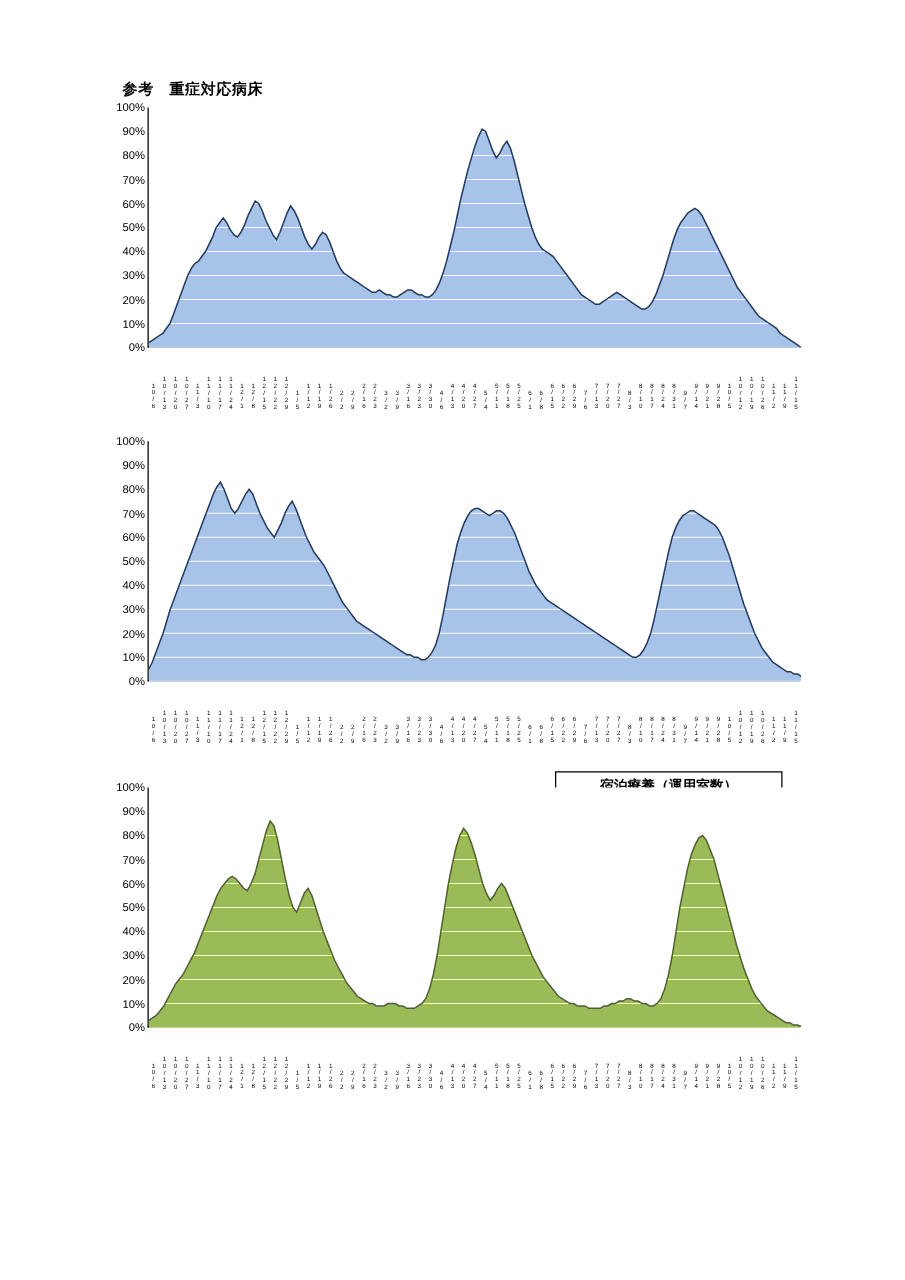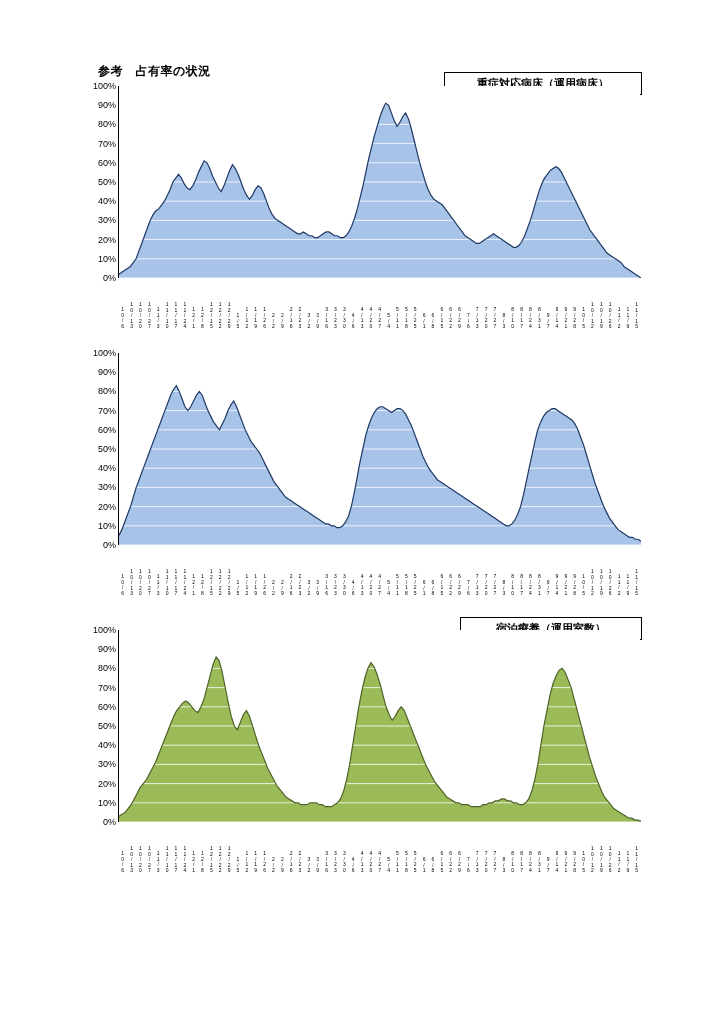--- a/index.html
+++ b/index.html
@@ -64,24 +64,23 @@
     letter-spacing:-0.5px;
     white-space:nowrap;
     transform:translateX(-50%);
   }
 </style>
 </head>
 <body>
 
 <div class="page">
 
-  <div class="page-title">参考　占有率の状況</div>
+  <div class="page-title">参考　重症対応病床</div>
 
   <div class="chart-block" id="block1">
-    <div class="chart-label" style="left:444px;top:-6px;width:176px;">重症対応病床（運用病床）</div>
     <div class="callout" style="left:527px;top:32px;width:93px;">空き32床</div>
     <div class="callout" style="left:527px;top:52px;width:93px;">占有率0%</div>
 
     <div class="plot-wrap" style="left:78px;top:8px;width:560px;height:240px;">
       <div class="y-axis-labels" id="y1">
           <span style="top: 0px;">100%</span>
           <span style="top: 19.2px;">90%</span>
           <span style="top: 38.4px;">80%</span>
           <span style="top: 57.6px;">70%</span>
           <span style="top: 76.8px;">60%</span>
@@ -264,21 +263,21 @@
           <div class="xtick" style="left: 482.552px;">10/19</div>
           <div class="xtick" style="left: 491.414px;">10/26</div>
           <div class="xtick" style="left: 500.276px;">11/2</div>
           <div class="xtick" style="left: 509.138px;">11/9</div>
           <div class="xtick" style="left: 518px;">11/15</div>
         </div>
     </div>
   </div>
 
   <div class="chart-block" id="block3">
-    <div class="chart-label" style="left:460px;top:5px;width:160px;">宿泊療養（運用室数）</div>
+    <div class="chart-label" style="left:444px;top:5px;width:160px;">宿泊療養（運用室数）</div>
     <div class="callout" style="left:522px;top:37px;width:98px;">空き1131室</div>
     <div class="callout" style="left:522px;top:57px;width:98px;">占有率0.4%</div>
 
     <div class="plot-wrap" style="left:78px;top:18px;width:560px;height:240px;">
       <div class="y-axis-labels" id="y3">
           <span style="top: 0px;">100%</span>
           <span style="top: 19.2px;">90%</span>
           <span style="top: 38.4px;">80%</span>
           <span style="top: 57.6px;">70%</span>
           <span style="top: 76.8px;">60%</span>

